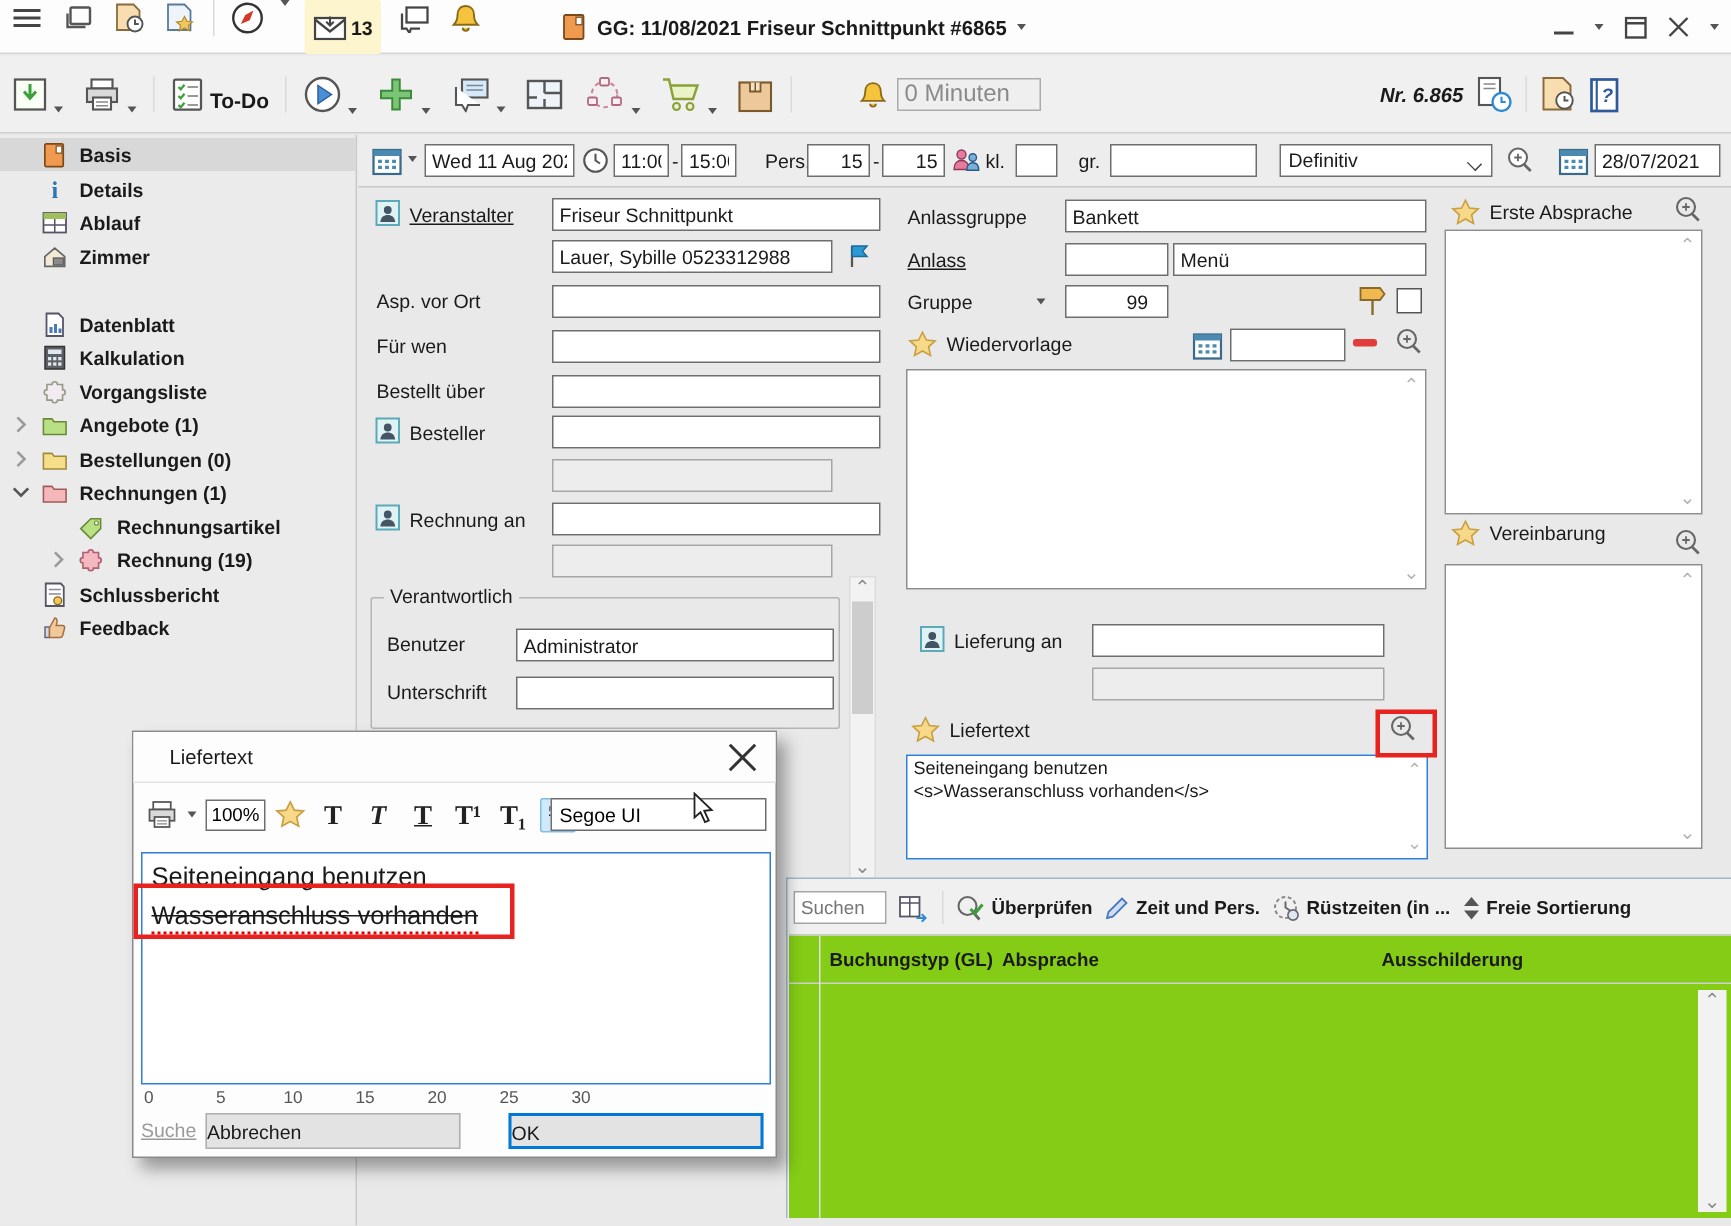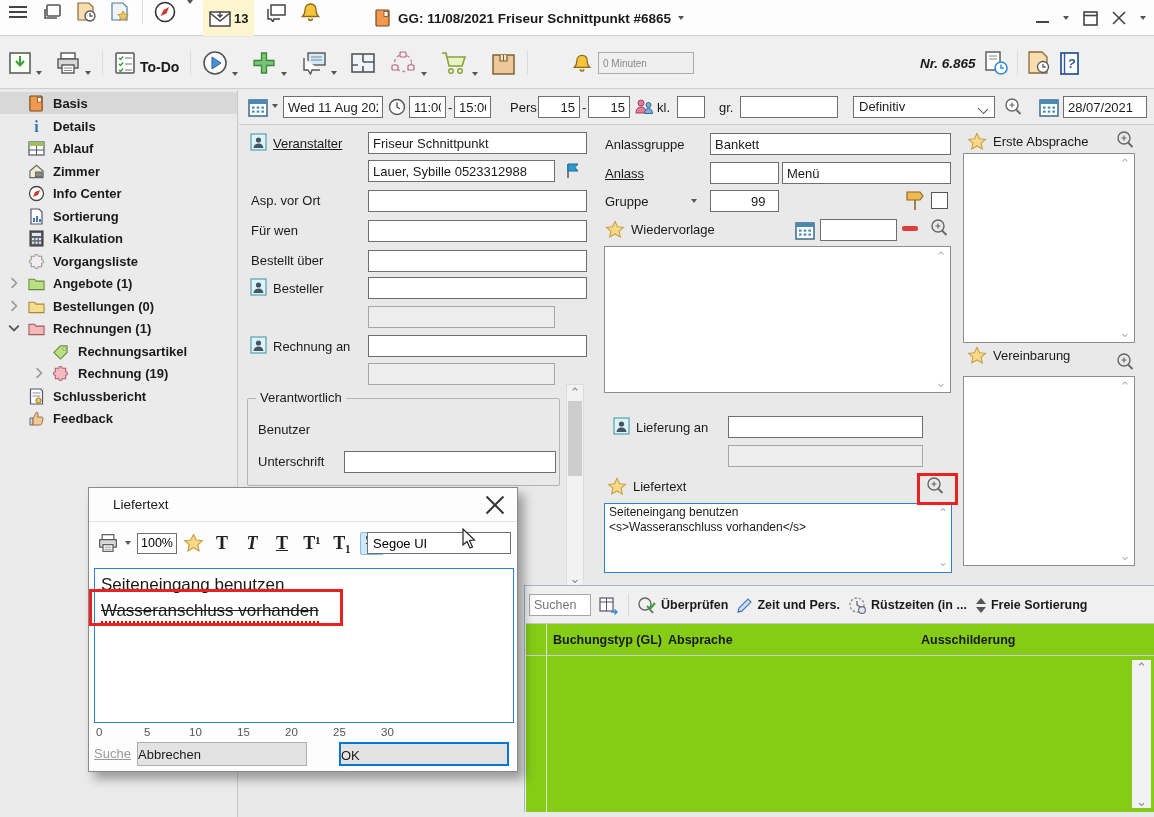--- a/index.html
+++ b/index.html
@@ -17,21 +17,21 @@
   .tb-title { position:absolute; left:375px; top:0; height:36px; display:flex; align-items:center; gap:7px; font-weight:600; font-size:13.5px; }
   .wincontrols { position:absolute; right:8px; top:0; height:36px; display:flex; align-items:center; gap:14px; color:#444; }
   .caret { width:0; height:0; border-left:4px solid transparent; border-right:4px solid transparent; border-top:5px solid #555; display:inline-block; }
   .caret.sm { border-left-width:3.5px; border-right-width:3.5px; border-top-width:4.5px; }
 
   
   .toolbar { position:absolute; left:0; top:37px; width:1154px; height:52px; background:#f0f0f0; border-bottom:1px solid #cfcfcf; }
   .tb2 { position:absolute; top:0; height:52px; display:flex; align-items:center; gap:9px; }
   .btn-ico { display:flex; align-items:flex-end; gap:4px; padding:2px; }
   .todo-label { font-weight:600; font-size:14px; }
-  .minfield { width:96px; height:22px; background:#efefef; border:1px solid #ababab; color:#8a8a8a; padding:2px 4px; font-size:10px; }
+  .minfield { width:96px; height:22px; background:#efefef; border:1px solid #ababab; color:#8a8a8a; padding:2px 4px; font-size:16px; }
   .nr { font-weight:700; font-size:13.5px; }
 
   
   .sidebar { position:absolute; left:0; top:90px; width:238px; height:727px; background:#ebebeb; border-right:1px solid #c9c9c9; }
   .srow { position:absolute; left:0; width:237px; height:22px; display:flex; align-items:center; cursor:default; }
   .srow .lbl { font-weight:600; margin-left:4px; white-space:nowrap; }
   .srow.sel { background:#d8d8d8; }
   .srow.sel .lbl { font-weight:700; }
   .sic { position:absolute; left:28px; width:17px; height:17px; }
   .sic.lvl2 { left:52px; }
@@ -326,35 +326,28 @@
         </svg>
       <span class="lbl slbl0">Ablauf</span>
     </div>
     <div class="srow" style="top:70px;">
       <svg class="sic" viewBox="0 0 18 17">
           <path d="M2 8 L9 2 l7 6 v7 H2z" fill="#f3ead6" stroke="#666" stroke-width="1.2"></path>
           <rect x="8" y="9" width="7" height="5" fill="#8a8a8a" stroke="#555" stroke-width=".8"></rect>
         </svg>
       <span class="lbl slbl0">Zimmer</span>
     </div>
-    <div class="srow" style="top:92px;">
-      <svg class="sic" viewBox="0 0 17 17">
-          <circle cx="8.5" cy="8.5" r="7" fill="#fff" stroke="#444" stroke-width="1.3"></circle>
-          <path d="M12 5 L10 10 5 12 7 7z" fill="#d23a2a"></path>
-        </svg>
-      <span class="lbl slbl0">Info Center</span>
-    </div>
     <div class="srow" style="top:115px;">
       <svg class="sic" viewBox="0 0 15 17">
           <path d="M2 1 h8 l3 3 v12 H2z" fill="#fff" stroke="#556" stroke-width="1.2"></path>
           <rect x="4" y="10" width="2" height="4" fill="#4a78c0"></rect>
           <rect x="7" y="8" width="2" height="6" fill="#4a78c0"></rect>
           <rect x="10" y="11" width="2" height="3" fill="#4a78c0"></rect>
         </svg>
-      <span class="lbl slbl0">Sortierung</span>
+      <span class="lbl slbl0">Datenblatt</span>
     </div>
     <div class="srow" style="top:137px;text-decoration:underline;">
       <svg class="sic" viewBox="0 0 15 17">
           <rect x="1" y="1" width="13" height="15" fill="#5f5f66" stroke="#333" stroke-width="1"></rect>
           <rect x="3" y="3" width="9" height="3" fill="#dfe8ef"></rect>
           <g fill="#dfe8ef">
             <rect x="3" y="8" width="2.2" height="2.2"></rect>
             <rect x="6.4" y="8" width="2.2" height="2.2"></rect>
             <rect x="9.8" y="8" width="2.2" height="2.2"></rect>
             <rect x="3" y="11.6" width="2.2" height="2.2"></rect>
@@ -523,20 +516,21 @@
         <circle cx="8.5" cy="7" r="2.6" fill="#456"></circle>
         <path d="M3.5 15 c.5-3.3 2.4-4.6 5-4.6 s4.5 1.3 5 4.6z" fill="#456"></path>
       </svg>
     <span class="lab abs" style="left:34px;top:213px;">Rechnung an</span>
     <input class="fld abs" style="left: 129px; top: 209px; width: 219px;">
     <input class="fld abs" style="left: 129px; top: 237px; width: 187px;" disabled="">
 
     <div class="grpbox" style="left:8px;top:272px;width:313px;height:88px;">
       <span class="grplegend">Verantwortlich</span>
       <span class="lab abs" style="left:10px;top:23px;">Benutzer</span>
+      <input class="fld abs" style="left: 96px; top: 20px; width: 212px;" value="Administrator">
       <span class="lab abs" style="left:10px;top:55px;">Unterschrift</span>
       <input class="fld abs" style="left: 96px; top: 52px; width: 212px;">
     </div>
 
     <div class="scrollbar" style="left:327px;top:258px;width:18px;height:202px;">
       <div class="sarr" style="top:0;">⌃</div>
       <div class="thumb" style="top:16px;height:75px;"></div>
       <div class="sarr" style="bottom:0;">⌄</div>
     </div>
 

